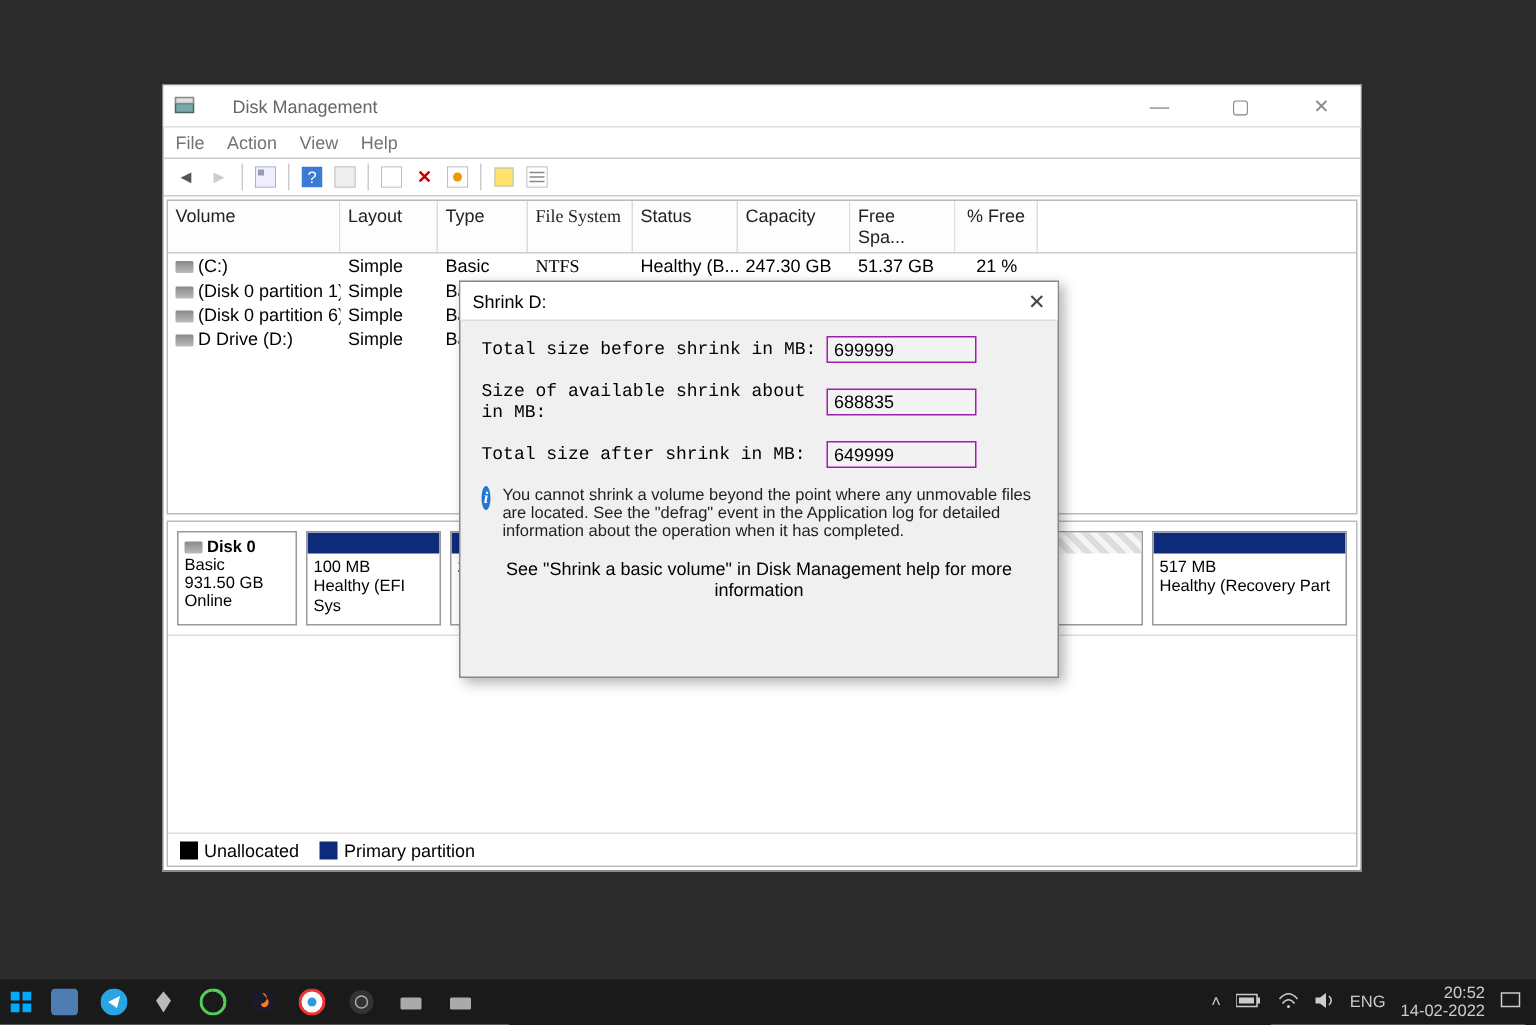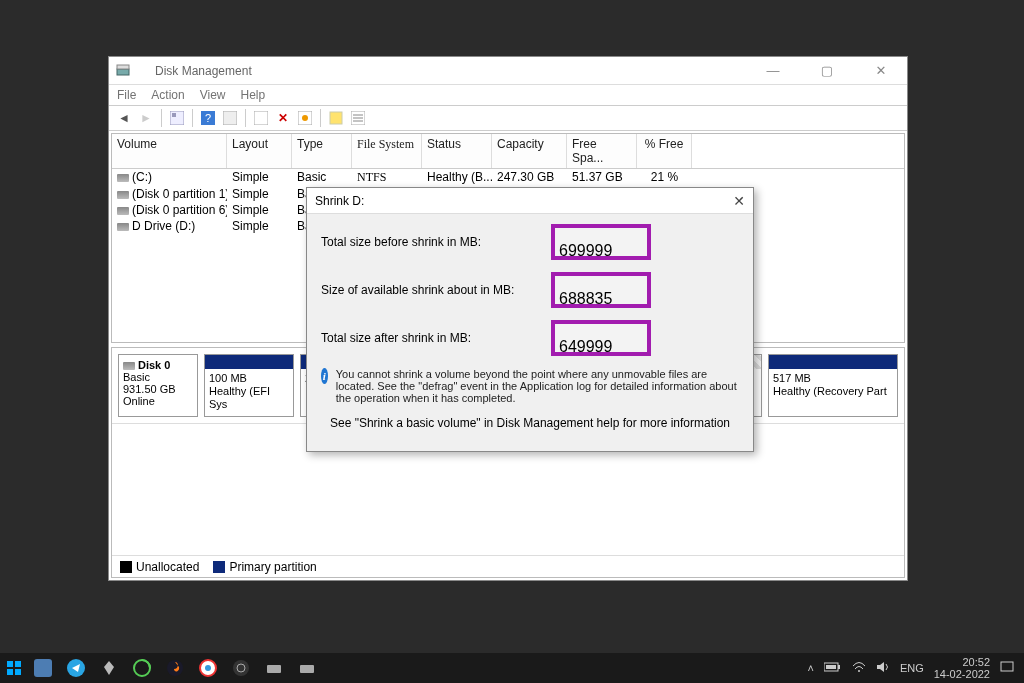--- a/index.html
+++ b/index.html
@@ -119,38 +119,38 @@
     font-size:12px;
   }
   .legend .sw { width:12px;height:12px;display:inline-block;margin-right:4px;vertical-align:middle; }
   .sw-black{background:#000;}
   .sw-blue{background:#0e2a7a;}
 
   
   .dialog {
     position:absolute;
     left:306px; top:187px;
-    width:448px; height:265px;
+    width:400px; height:265px;
     background:#f0f0f0;
     border:1px solid #888;
     box-shadow:3px 3px 8px rgba(0,0,0,.3);
     font-size:12px;
   }
   .dialog .dlg-title {
     height:26px; background:#fff;
     display:flex; align-items:center; padding:0 8px;
     border-bottom:1px solid #ddd;
   }
   .dialog .dlg-title span:last-child{margin-left:auto;font-size:14px;color:#444;}
   .dlg-body { padding:10px 14px; }
   .dlg-row { display:flex; align-items:center; margin-bottom:12px; }
-  .dlg-row .lbl { width:230px; }
+  .dlg-row .lbl { width:230px;font-family:Liberation Mono, monospace; }
   .dlg-row .val {
-    width:100px; height:18px; border:4px solid #a21caf;
-    background:#f3f3f3; padding:14px 4px; font-size:16px;
+    width:100px; height:18px; border:1px solid #a21caf;
+    background:#f3f3f3; padding:1px 4px; font-size:12px;
   }
   .dlg-row .val.input { background:#fff; border-color:#0078d7; }
   .spinner { width:14px; height:18px; border:1px solid #aaa; border-left:none;
     display:flex;flex-direction:column; }
   .spinner div{flex:1;font-size:6px;text-align:center;line-height:8px;border-bottom:1px solid #aaa;}
   .spinner div:last-child{border:none;}
   .dlg-info {
     display:flex; gap:8px; font-size:11px; color:#222;
     margin-bottom:12px;
   }

